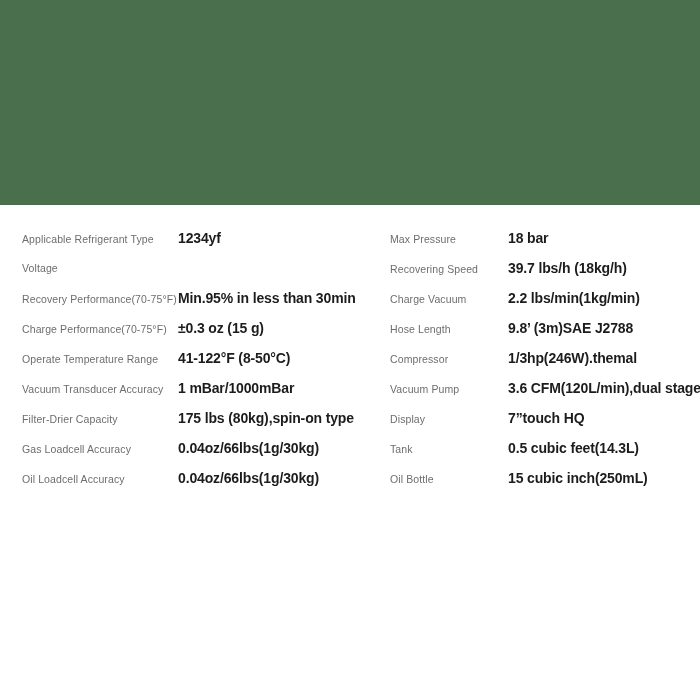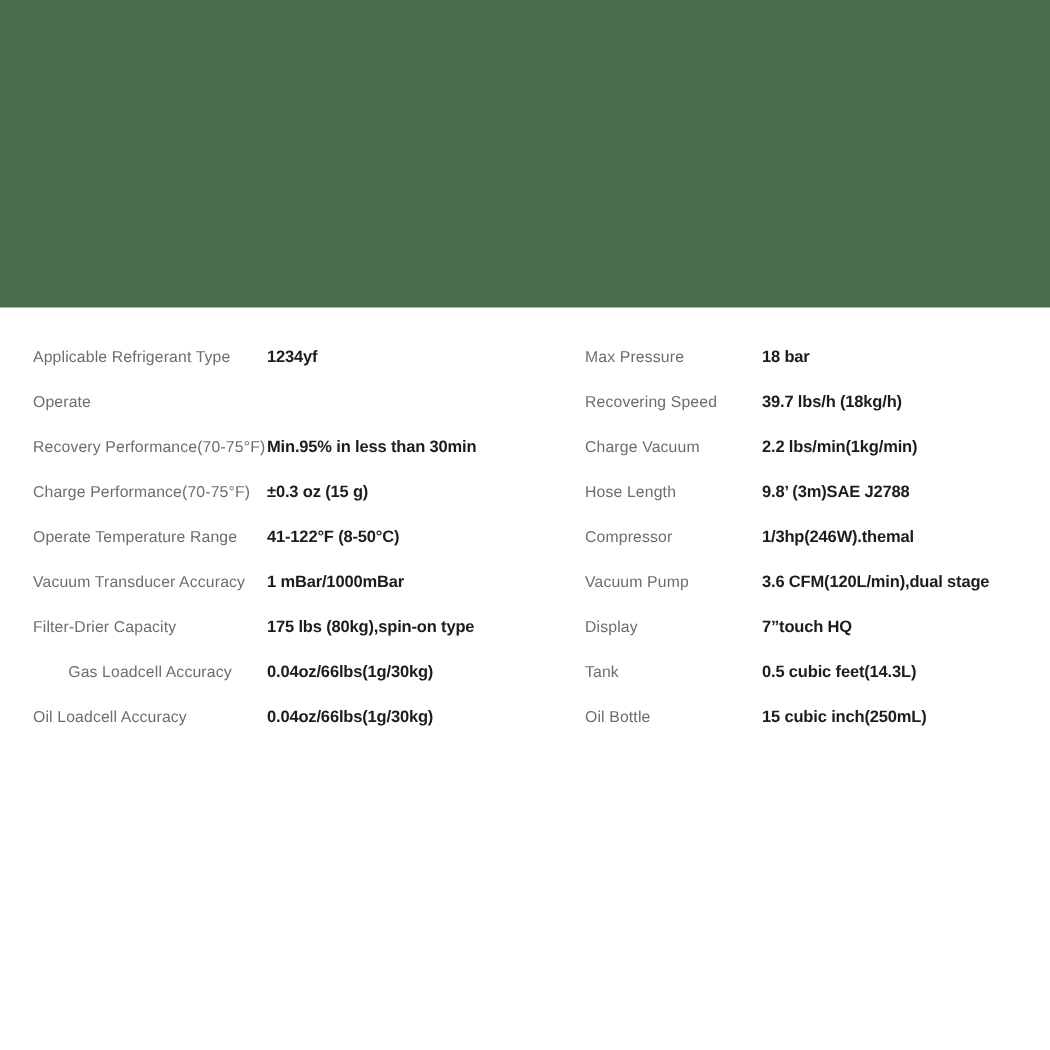--- a/index.html
+++ b/index.html
@@ -68,21 +68,21 @@
     color: #6d6d6d;
     font-size: 10.5px;
     letter-spacing: 0.01em;
     flex: 0 0 auto;
   }
   .spec-column.left  .spec-label { width: 156px; }
   .spec-column.right .spec-label { width: 118px; }
 
   .spec-value {
     color: #1c1c1c;
-    font-size: 11px;
+    font-size: 14px;
     font-weight: bold;
     letter-spacing: -0.01em;
     flex: 0 0 auto;
   }
 </style>
 </head>
 <body>
 
 <div id="page" style="background: rgb(74, 111, 76);">
 
@@ -91,21 +91,21 @@
   <div id="spec-panel" style="background: rgb(255, 255, 255);">
     <div class="spec-columns">
 
       <div class="spec-column left">
         <div class="spec-rows">
           <div class="spec-row">
             <span class="spec-label" style="color: rgb(109, 109, 109);">Applicable Refrigerant Type</span>
             <span class="spec-value" style="color: rgb(28, 28, 28);">1234yf</span>
           </div>
           <div class="spec-row">
-            <span class="spec-label" style="color: rgb(109, 109, 109);">Operate</span>
+            <span class="spec-label" style="color: rgb(109, 109, 109);">Voltage</span>
           </div>
           <div class="spec-row">
             <span class="spec-label" style="color: rgb(109, 109, 109);">Recovery Performance(70-75°F)</span>
             <span class="spec-value" style="color: rgb(28, 28, 28);">Min.95% in less than 30min</span>
           </div>
           <div class="spec-row">
             <span class="spec-label" style="color: rgb(109, 109, 109);">Charge Performance(70-75°F)</span>
             <span class="spec-value" style="color: rgb(28, 28, 28);">±0.3 oz (15 g)</span>
           </div>
           <div class="spec-row">
@@ -114,21 +114,21 @@
           </div>
           <div class="spec-row">
             <span class="spec-label" style="color: rgb(109, 109, 109);">Vacuum Transducer Accuracy</span>
             <span class="spec-value" style="color: rgb(28, 28, 28);">1 mBar/1000mBar</span>
           </div>
           <div class="spec-row">
             <span class="spec-label" style="color: rgb(109, 109, 109);">Filter-Drier Capacity</span>
             <span class="spec-value" style="color: rgb(28, 28, 28);">175 lbs (80kg),spin-on type</span>
           </div>
           <div class="spec-row">
-            <span class="spec-label" style="color: rgb(109, 109, 109); text-align: center;">Gas Loadcell Accuracy</span>
+            <span class="spec-label" style="color: rgb(109, 109, 109);">Gas Loadcell Accuracy</span>
             <span class="spec-value" style="color: rgb(28, 28, 28);">0.04oz/66lbs(1g/30kg)</span>
           </div>
           <div class="spec-row">
             <span class="spec-label" style="color: rgb(109, 109, 109);">Oil Loadcell Accuracy</span>
             <span class="spec-value" style="color: rgb(28, 28, 28);">0.04oz/66lbs(1g/30kg)</span>
           </div>
         </div>
       </div>
 
       <div class="spec-column right">

